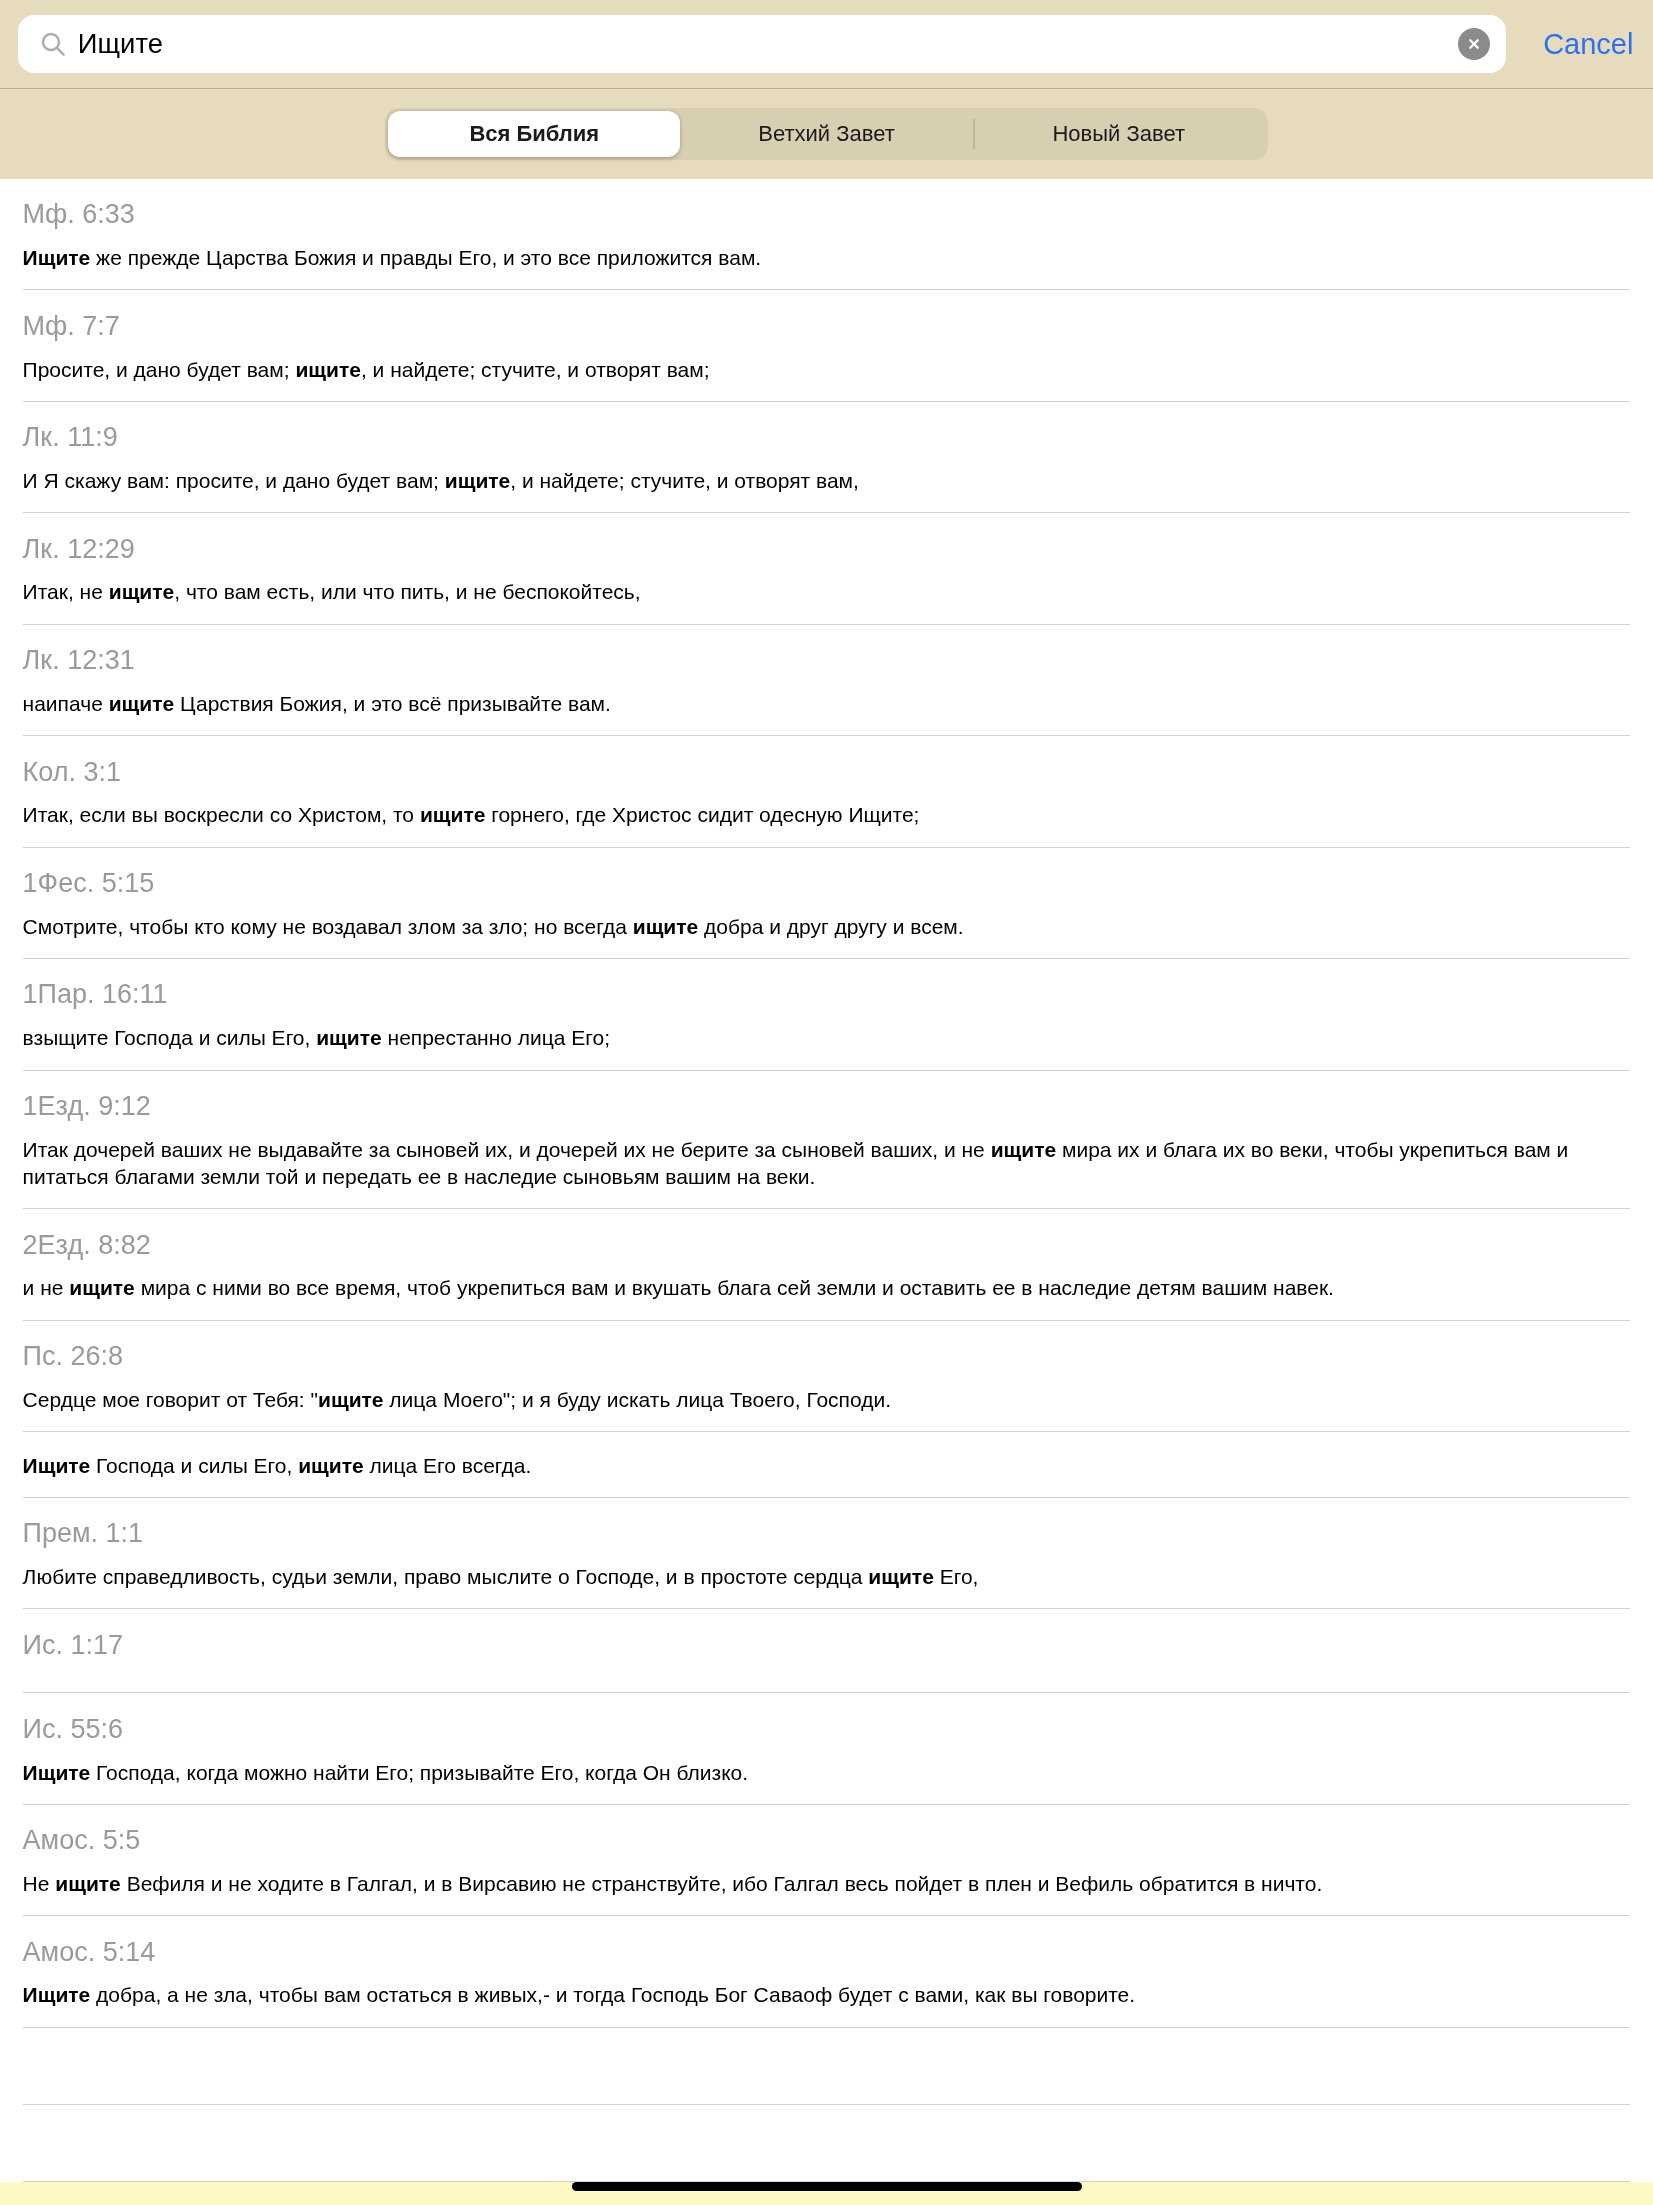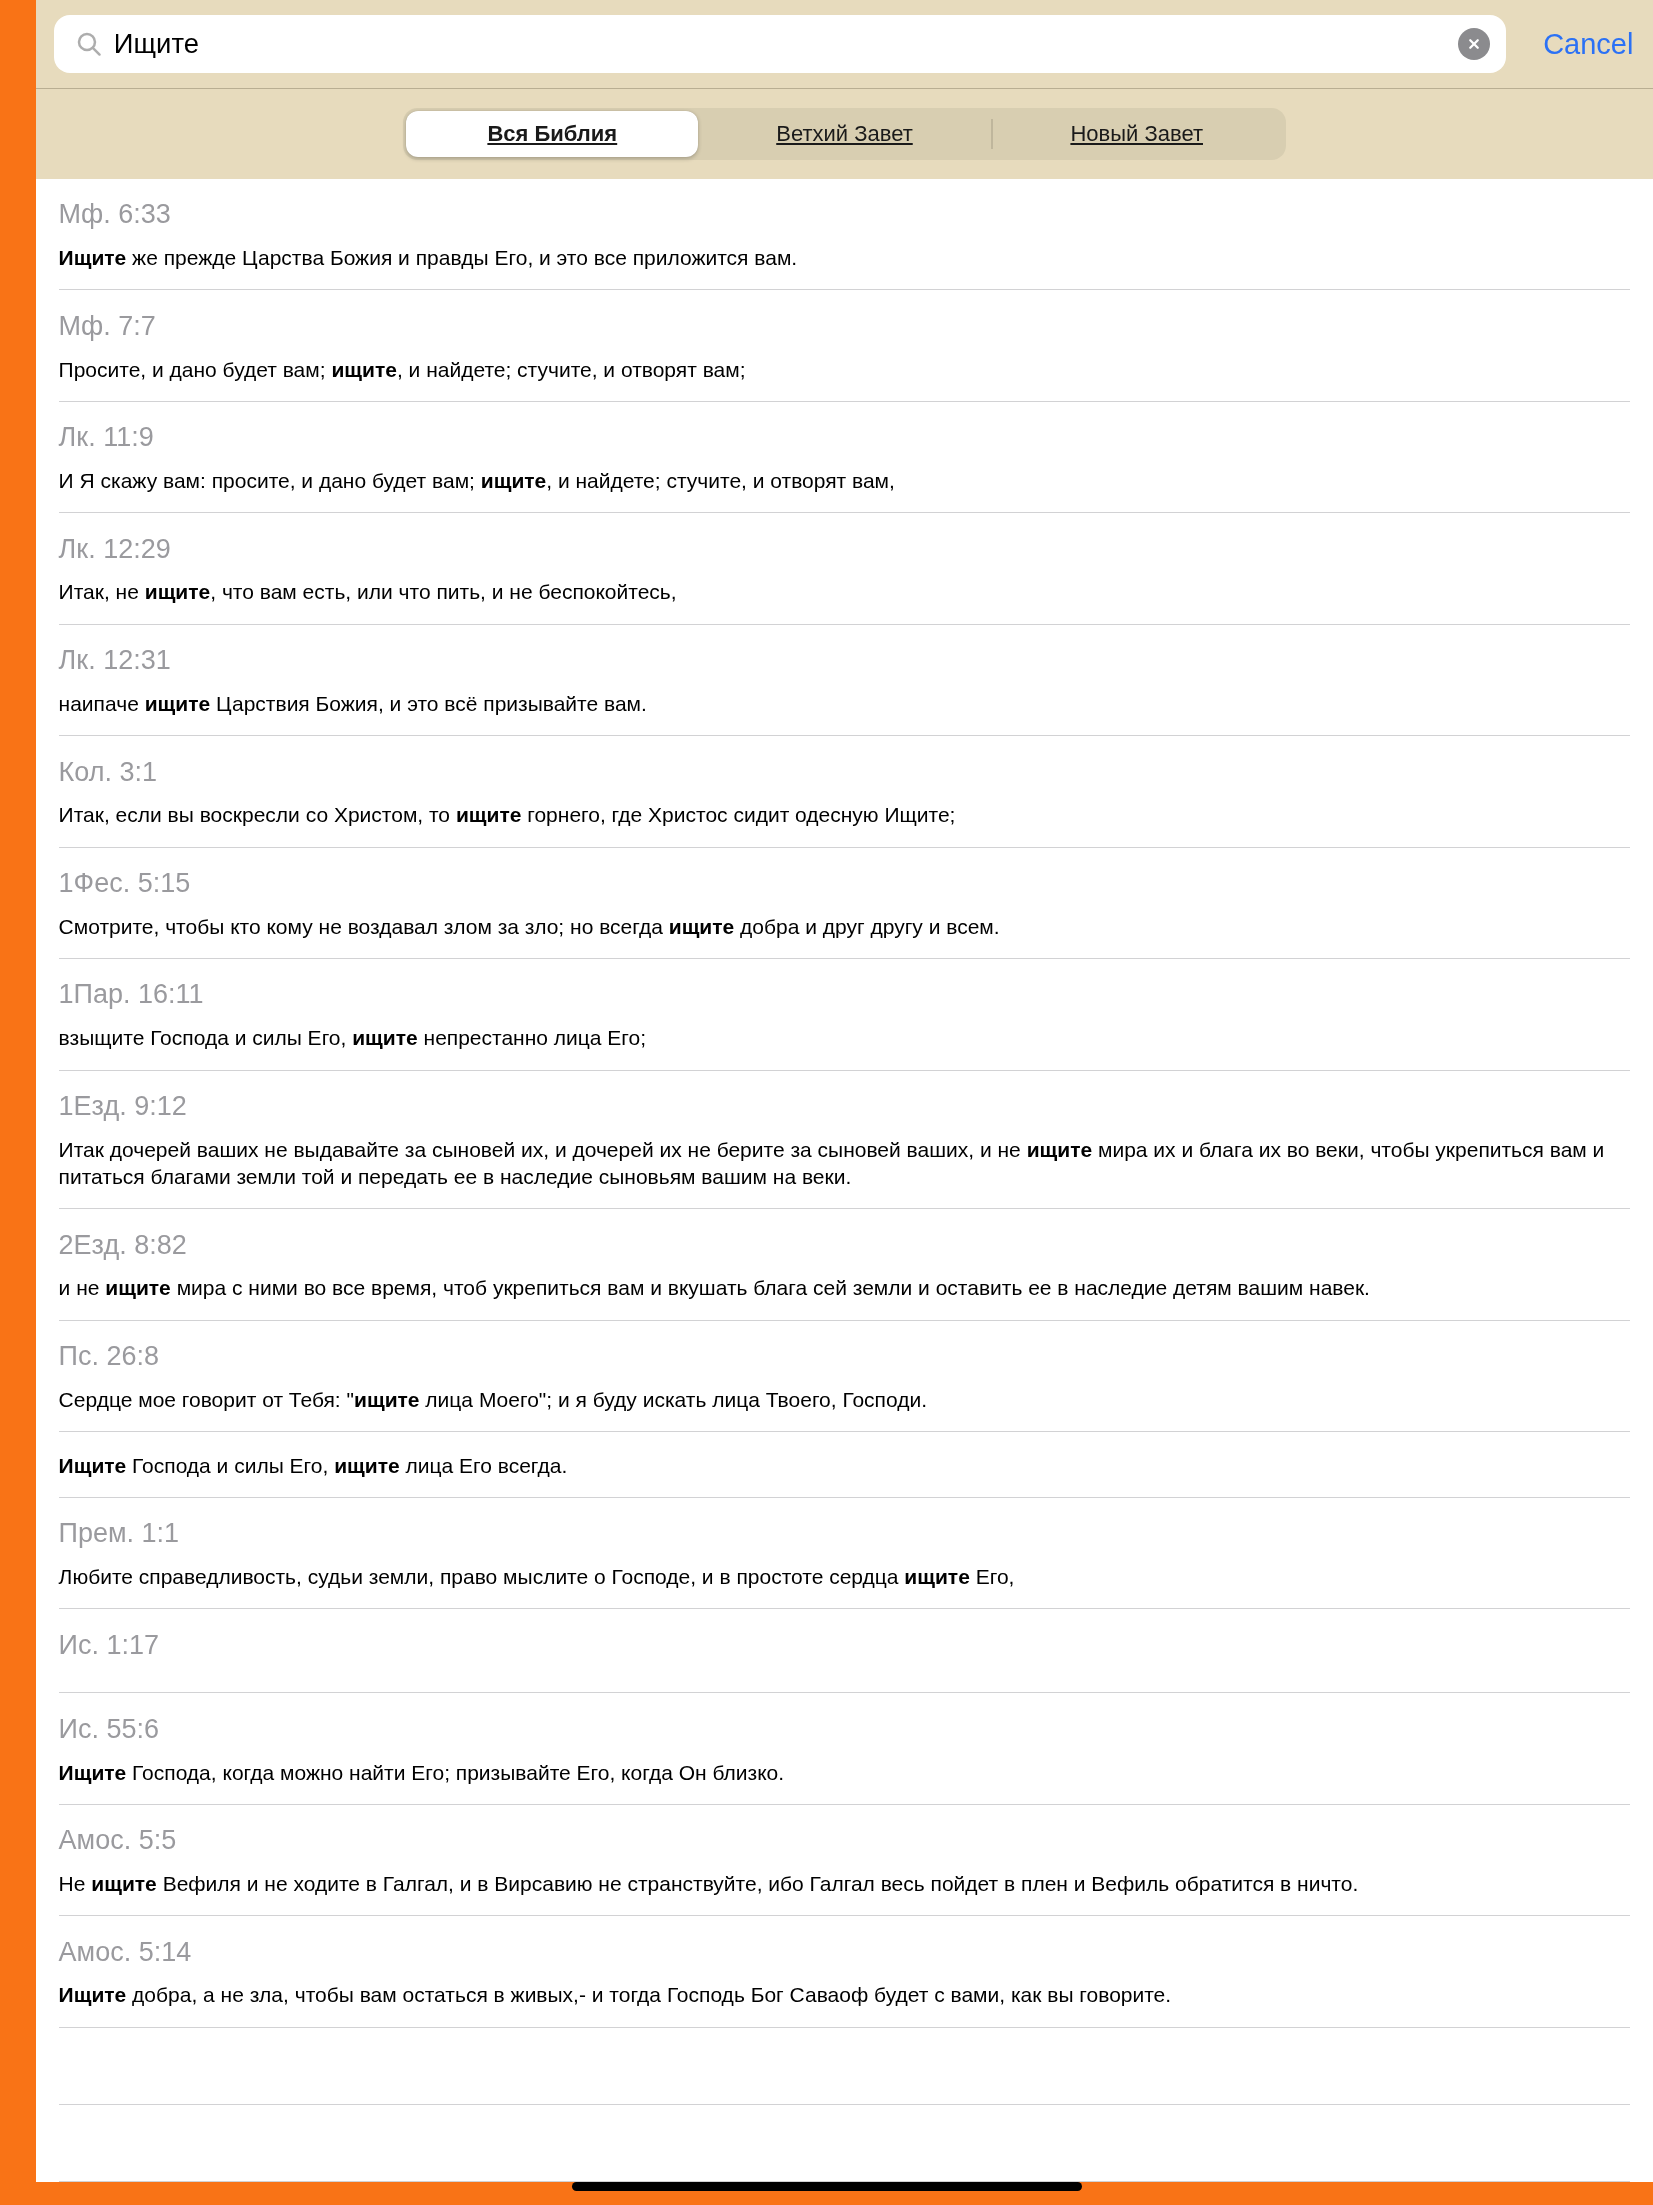--- a/index.html
+++ b/index.html
@@ -9,22 +9,21 @@
     background: #ffffff;
     font-family: "Liberation Sans", sans-serif;
     -webkit-font-smoothing: antialiased;
   }
 
   #app {
     position: relative;
     width: 1653px;
     height: 2205px;
     overflow: hidden;
-    background: #f97316;
-    padding-left: 36px;
+    background: #fef9c3;
   }
 
   
   .header {
     position: relative;
     width: 100%;
     background: #e7dbbd;
   }
 
   .searchbar-row {
@@ -111,21 +110,20 @@
     position: relative;
     flex: 1 1 0;
     display: flex;
     align-items: center;
     justify-content: center;
     font-size: 22px;
     color: #1a1a1a;
     border-radius: 12px;
     z-index: 2;
     white-space: nowrap;
-    text-decoration: underline;
   }
 
   .segment.selected {
     background: #ffffff;
     box-shadow: 0 1.6px 4px rgba(0,0,0,0.22), 0 0 0.8px rgba(0,0,0,0.16);
     font-weight: 600;
   }
 
   .segment-divider {
     position: absolute;

